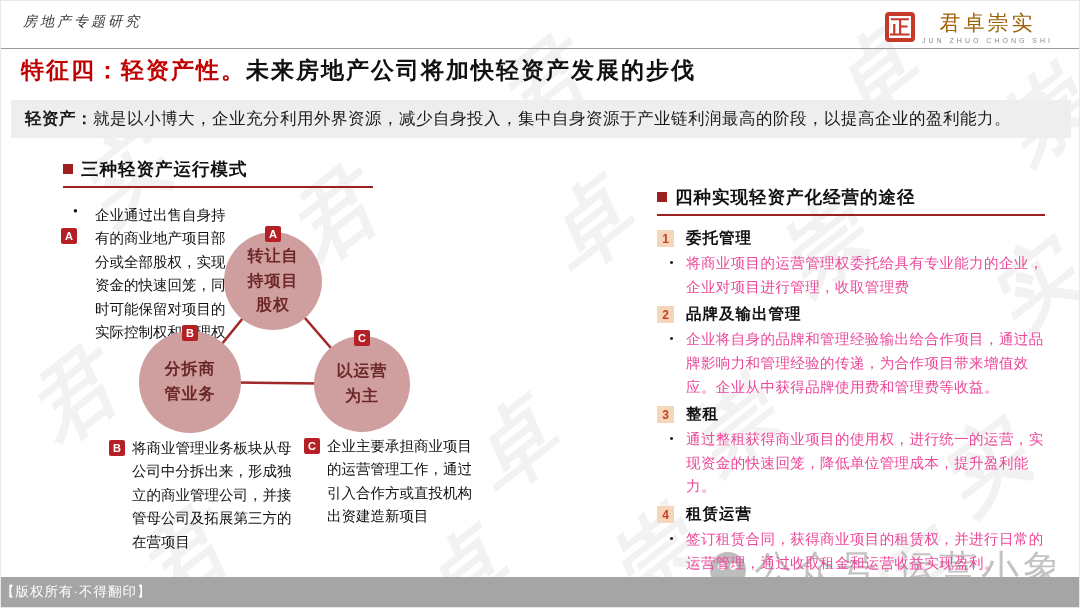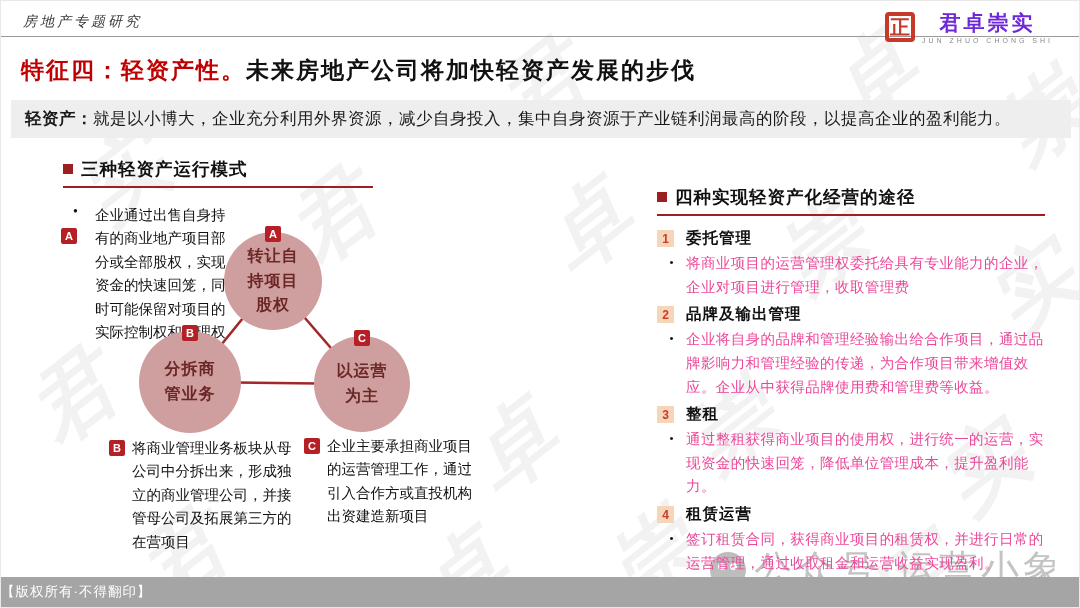--- a/index.html
+++ b/index.html
@@ -5,26 +5,26 @@
   * { margin:0; padding:0; box-sizing:border-box; }
   html,body { width:1080px; height:608px; }
   body { font-family:"Liberation Serif","DejaVu Serif",serif; background:#fff; }
   .slide { position:relative; width:1080px; height:608px; background:#fff; overflow:hidden; border:1px solid #e8e8e8; }
 
   
   .bg-wm { position:absolute; inset:0; pointer-events:none; z-index:0; }
   .bg-wm span { position:absolute; font-size:84px; font-weight:bold; color:rgba(110,110,110,0.09); transform:rotate(-38deg); font-style:italic; }
 
   
-  .hdr { position:absolute; top:0; left:0; width:100%; height:36px; border-bottom:1px solid #9a9a9a; z-index:2; }
+  .hdr { position:absolute; top:0; left:0; width:100%; height:48px; border-bottom:1px solid #9a9a9a; z-index:2; }
   .doc-label { position:absolute; left:22px; top:12px; font-size:14px; color:#3a3a3a; letter-spacing:3px; font-style:italic; }
   .logo { position:absolute; right:26px; top:8px; display:flex; align-items:center; gap:7px; }
   .logo-icon { width:30px; height:30px; border:4px solid #c5392b; border-radius:4px; color:#c5392b; font-size:20px; font-weight:bold; display:flex; align-items:center; justify-content:center; line-height:1; }
   .logo-txt { display:flex; flex-direction:column; align-items:center; }
-  .logo-name { font-size:21px; font-weight:bold; color:#6d28d9; letter-spacing:3px; font-family:"Liberation Sans","DejaVu Sans",sans-serif; }
+  .logo-name { font-size:21px; font-weight:normal; color:#a16207; letter-spacing:3px; font-family:"Liberation Sans","DejaVu Sans",sans-serif; }
   .logo-sub { font-size:7px; color:#8a8a8a; letter-spacing:3px; font-family:"Liberation Sans","DejaVu Sans",sans-serif; }
 
   
   .title-row { position:absolute; left:20px; top:54px; font-size:23px; font-weight:bold; z-index:2; letter-spacing:2px; }
   .title-hl { color:#c00000; }
   .title-rest { color:#111; }
 
   
   .def-box { position:absolute; left:10px; top:99px; width:1060px; background:#eeeeee; padding:8px 14px; font-size:16.5px; color:#1a1a1a; z-index:2; letter-spacing:0.5px; }
   .def-term { font-weight:bold; }

